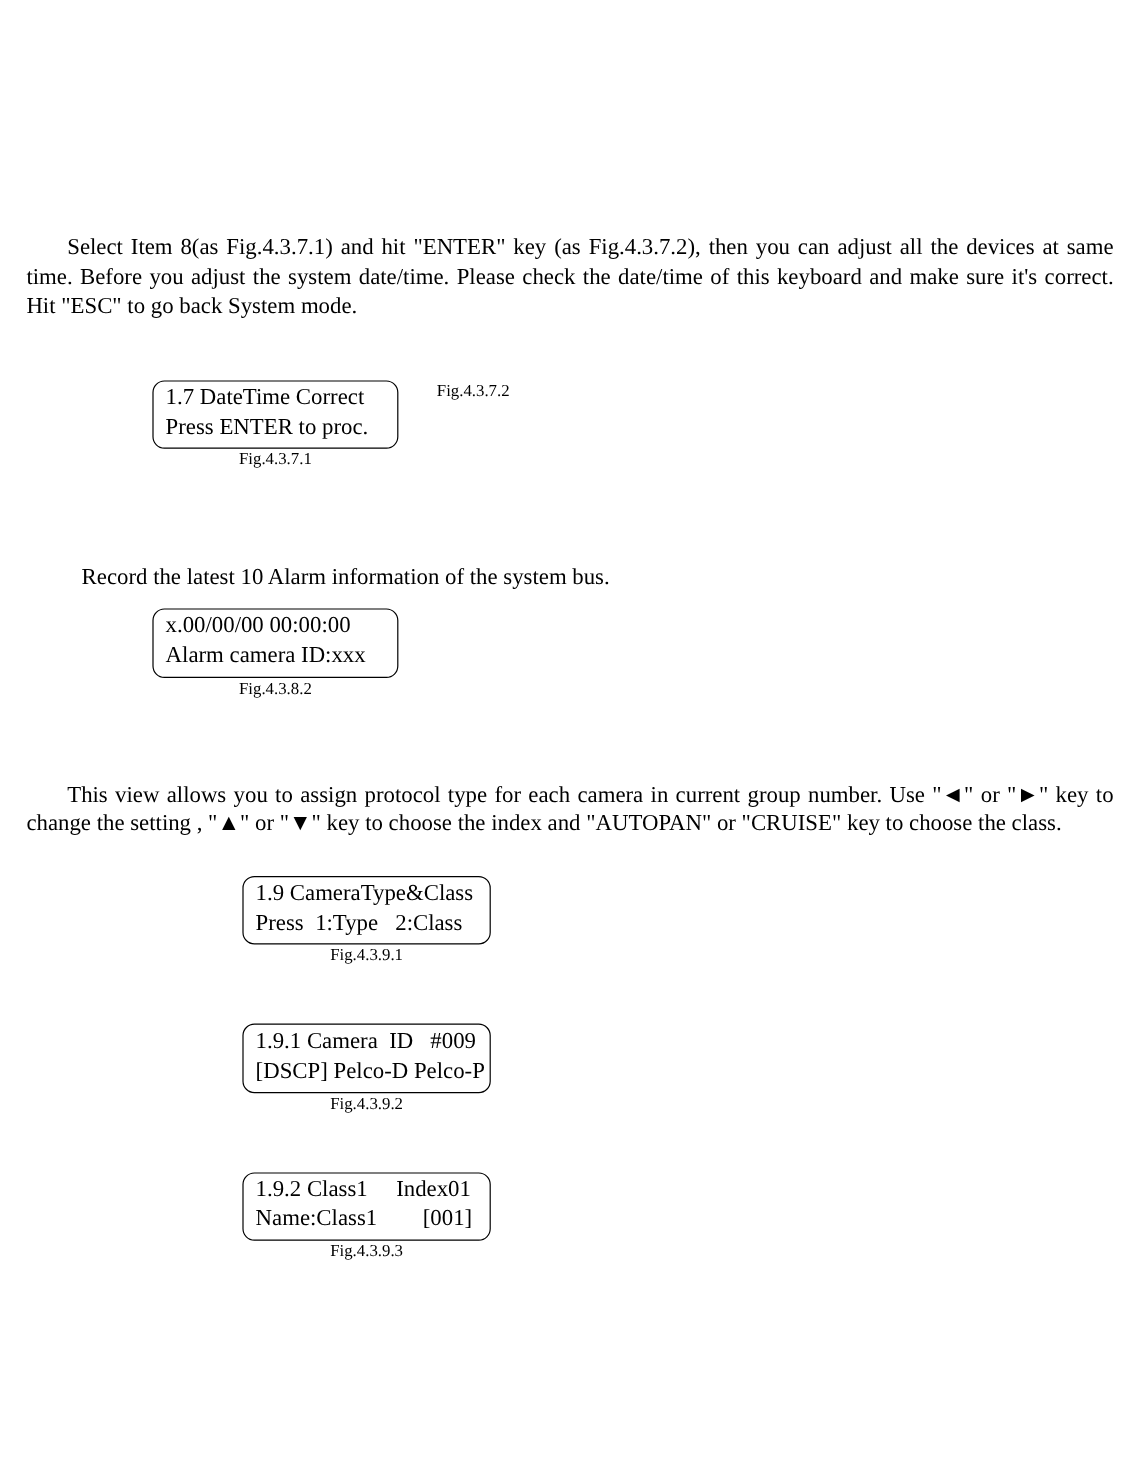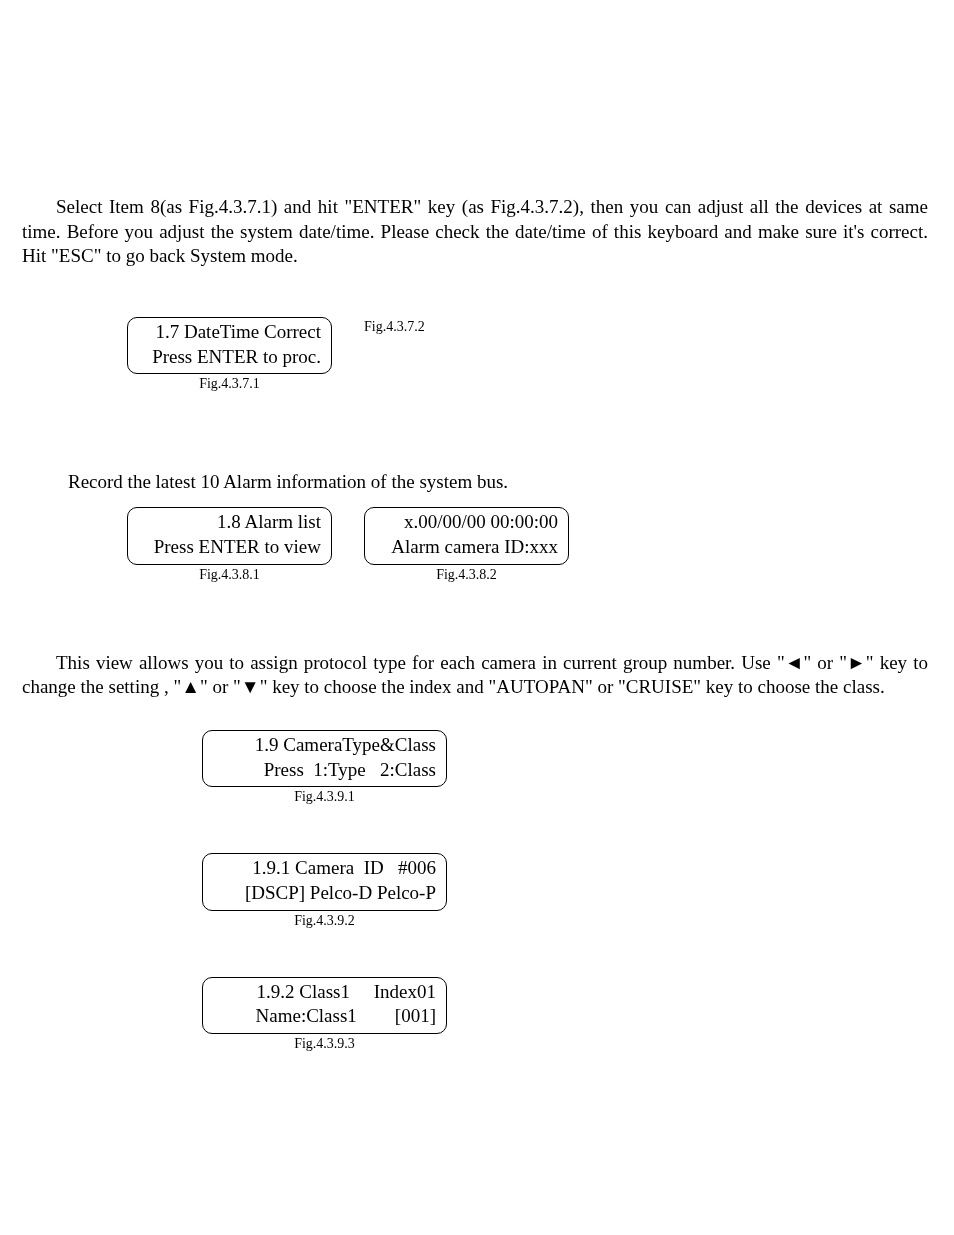--- a/index.html
+++ b/index.html
@@ -34,31 +34,31 @@
       margin-left: 105px;
       margin-bottom: 6px;
     }
     .fig-row-single {
       margin-left: 180px;
     }
     .lcd {
       border: 1.5px solid #000;
       border-radius: 10px;
       padding: 2px 10px 4px 10px;
-      text-align: right;
+      text-align: left;
       font-size: 19px;
       line-height: 1.3;
       white-space: pre;
       font-family: Liberation Serif, serif;
     }
     .lcd.w1 {
       width: 205px;
     }
     .lcd.w2 {
-      width: 245px;
+      width: 207px;
     }
     .caption {
       text-align: center;
       font-size: 14px;
       margin-top: 2px;
     }
     .fig-block {
       display: flex;
       flex-direction: column;
       align-items: center;
@@ -93,25 +93,20 @@
     <div class="fig-block">
       <div class="caption">Fig.4.3.7.2</div>
     </div>
   </div>
 </div>
 
 <div class="sect-b">
   <p class="para indent2">Record the latest 10 Alarm information of the system bus.</p>
   <div class="fig-row">
     <div class="fig-block">
-      <div class="lcd w1"><span>1.8 Alarm list</span>
-<span>Press ENTER to view</span></div>
-      <div class="caption">Fig.4.3.8.1</div>
-    </div>
-    <div class="fig-block">
       <div class="lcd w1"><span>x.00/00/00 00:00:00</span>
 <span>Alarm camera ID:xxx</span></div>
       <div class="caption">Fig.4.3.8.2</div>
     </div>
   </div>
 </div>
 
 <div class="sect-c">
   <p class="para indent">This view allows you to assign protocol type for each camera in current group number. Use "◄" or "►" key to change the setting , "▲" or "▼" key to choose the index and "AUTOPAN" or "CRUISE" key to choose the class.</p>
 
@@ -120,21 +115,21 @@
       <div class="lcd w2"><span>1.9 CameraType&amp;Class</span>
 <span>Press  1:Type   2:Class</span></div>
       <div class="caption">Fig.4.3.9.1</div>
     </div>
   </div>
 
   <div class="spacer"></div>
 
   <div class="fig-row fig-row-single">
     <div class="fig-block">
-      <div class="lcd w2"><span>1.9.1 Camera  ID   #006</span>
+      <div class="lcd w2"><span>1.9.1 Camera  ID   #009</span>
 <span>[DSCP] Pelco-D Pelco-P</span></div>
       <div class="caption">Fig.4.3.9.2</div>
     </div>
   </div>
 
   <div class="spacer"></div>
 
   <div class="fig-row fig-row-single">
     <div class="fig-block">
       <div class="lcd w2"><span>1.9.2 Class1     Index01</span>

